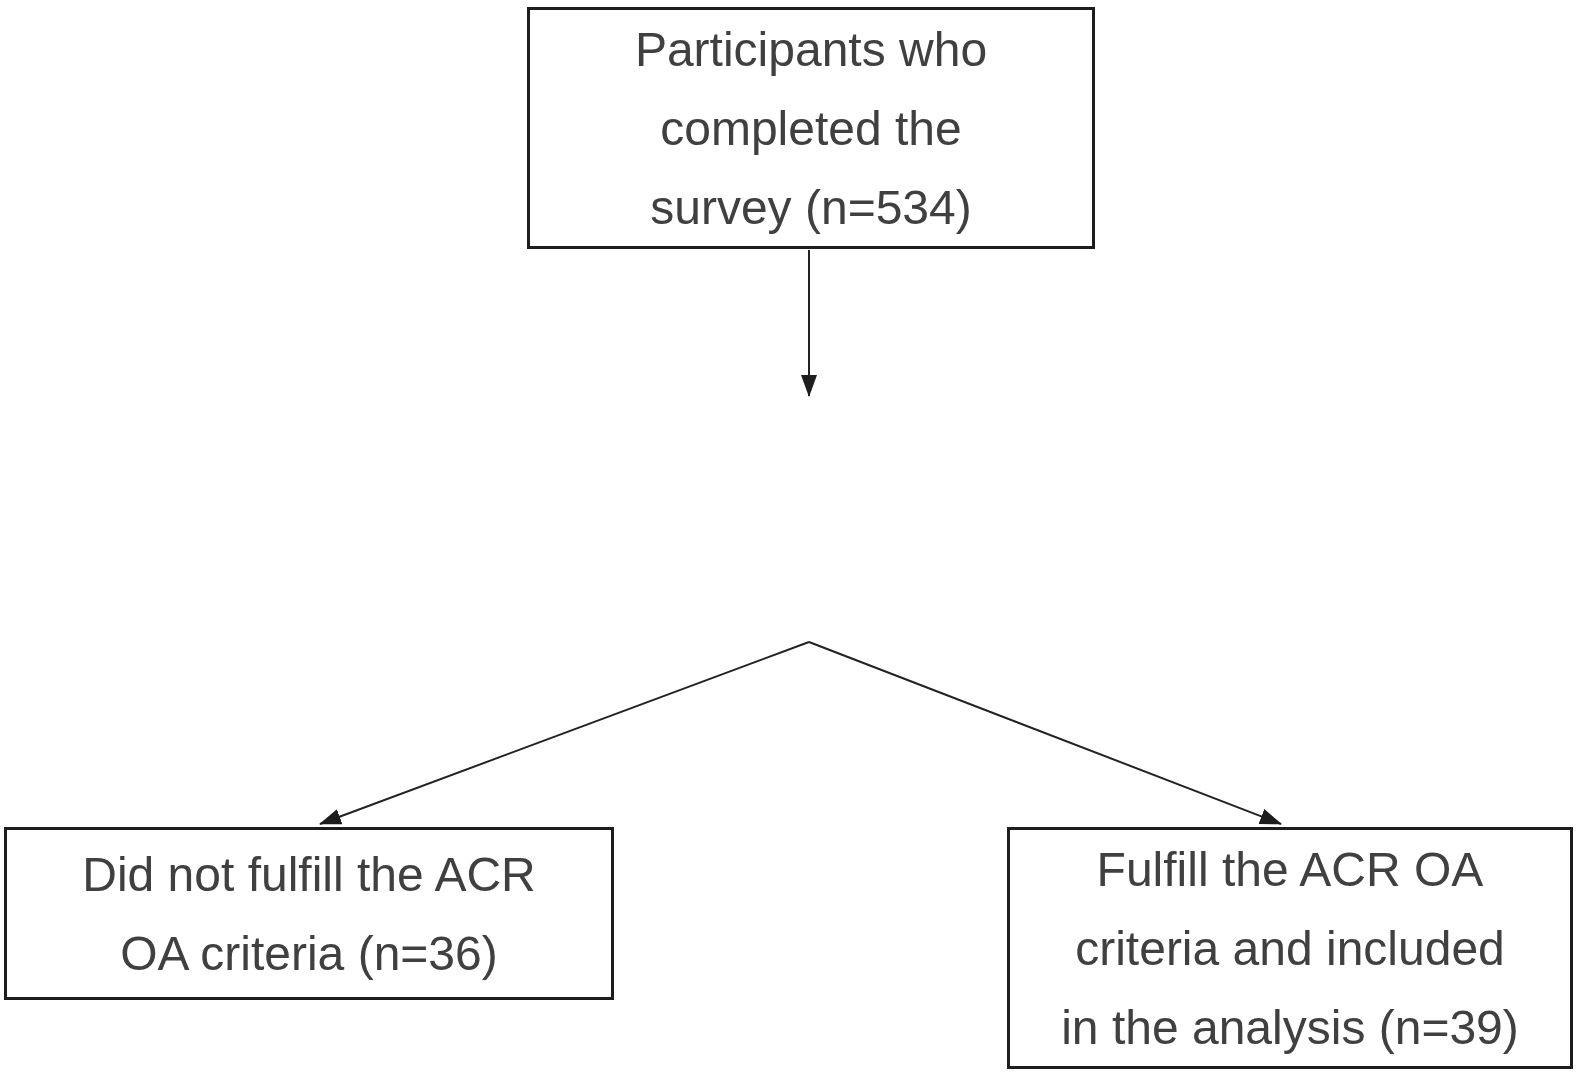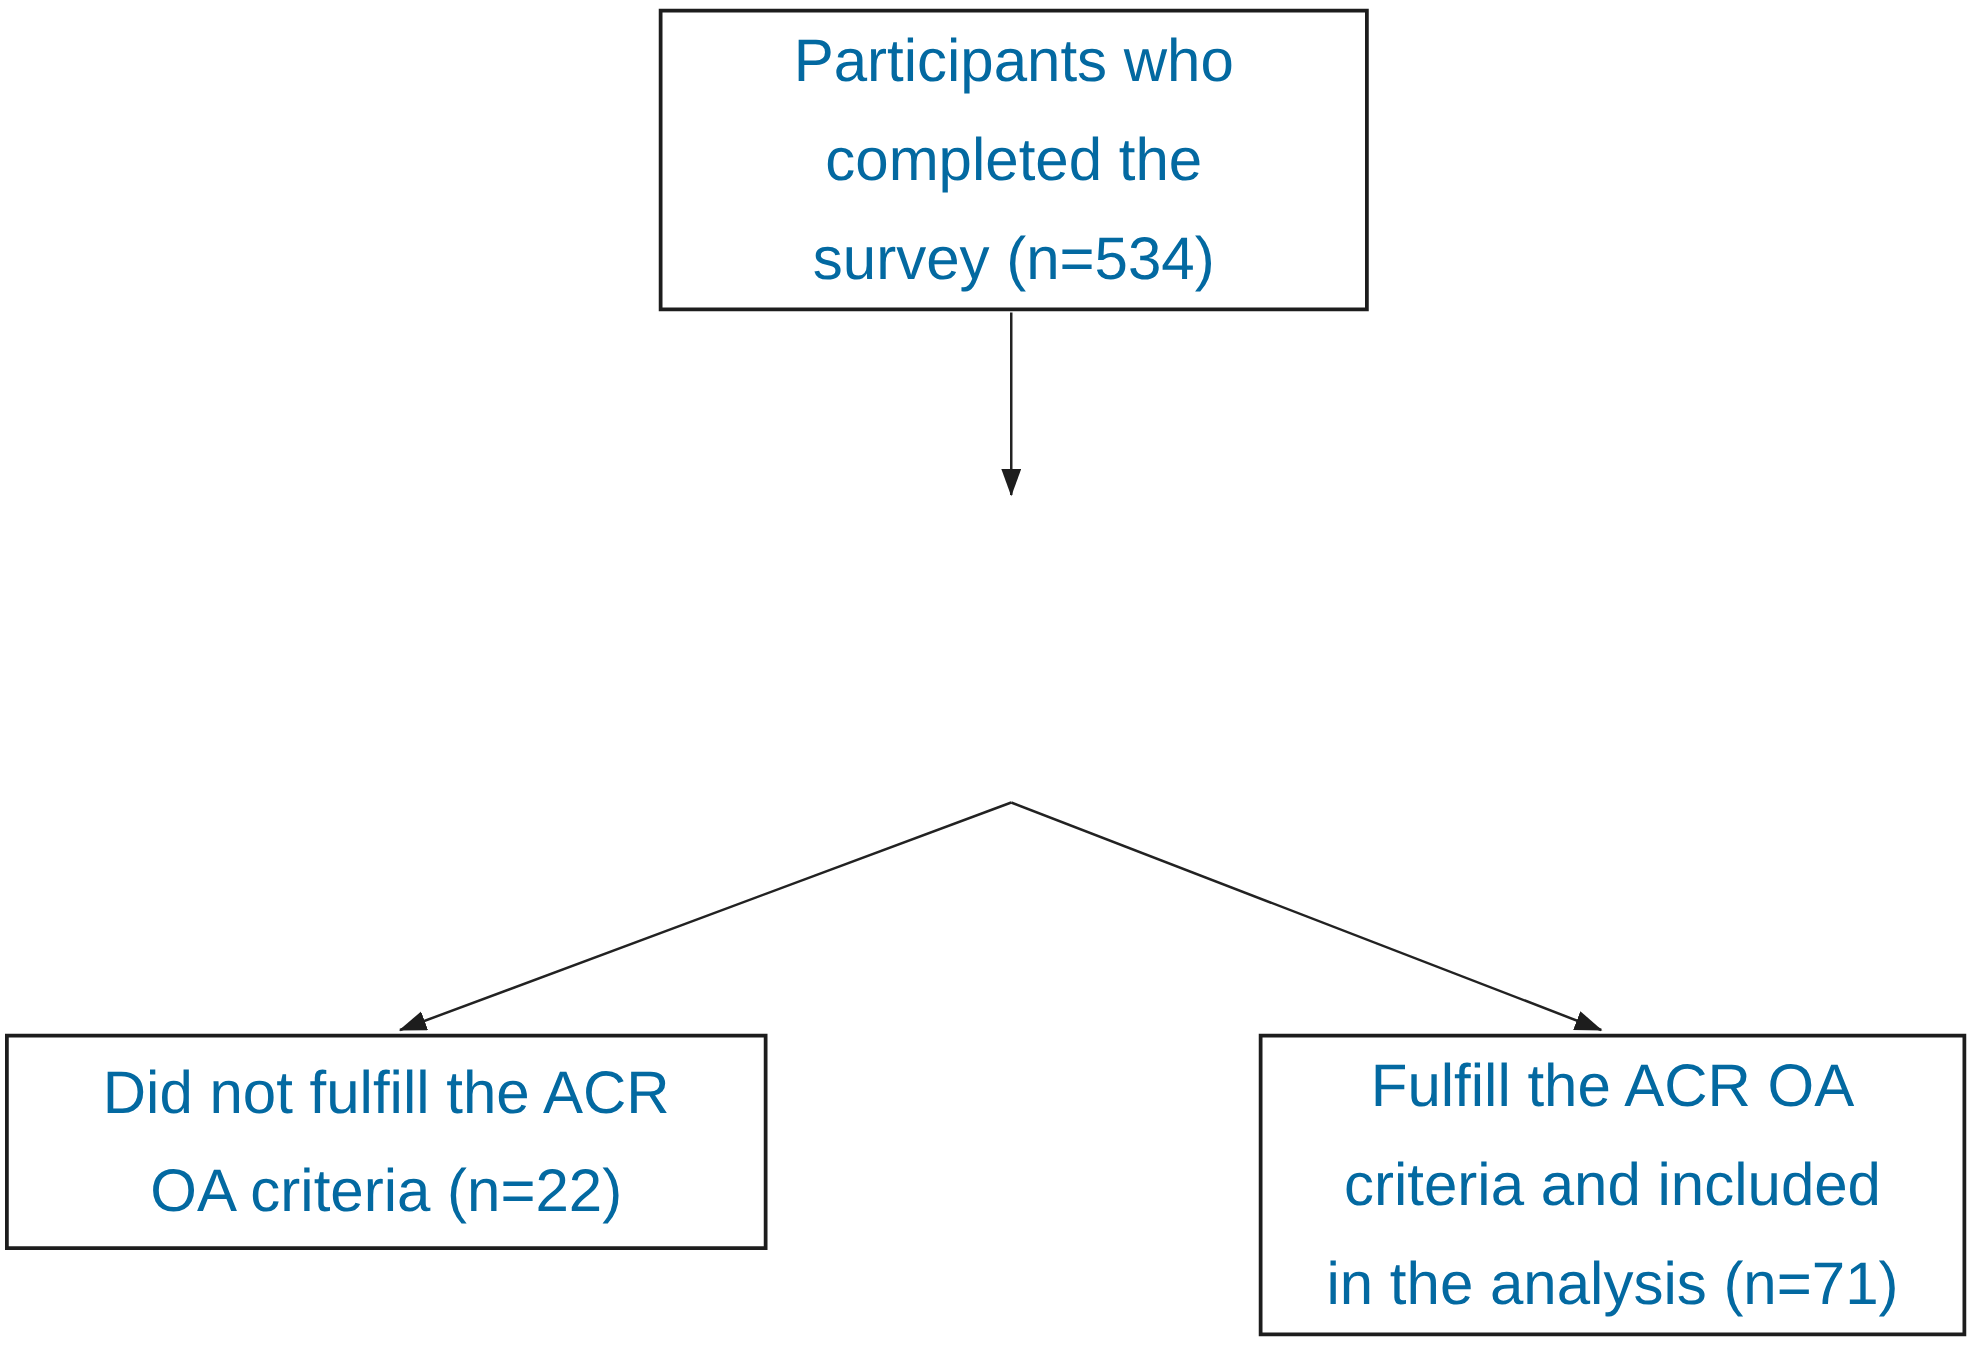--- a/index.html
+++ b/index.html
@@ -28,21 +28,21 @@
     box-sizing: border-box;
     border: 3px solid #1d1d1d;
     background: #ffffff;
     display: flex;
     align-items: center;
     justify-content: center;
     text-align: center;
   }
   .flow-node .node-text {
     white-space: pre-line;
-    color: #0369a1;
+    color: #404040;
     font-size: 48px;
     line-height: 79px;
     letter-spacing: 0px;
   }
   .node-survey   { left: 527px; top: 7px;   width: 568px; height: 242px; }
   .node-knee     { left: 527px; top: 399px; width: 568px; height: 242px; }
   .node-notacr   { left: 4px;   top: 827px; width: 610px; height: 173px; }
   .node-fulfill  { left: 1007px; top: 827px; width: 566px; height: 242px; }
 </style>
 </head>
@@ -63,22 +63,22 @@
 
   <div class="flow-node node-survey">
     <div class="node-text">Participants who
 completed the
 survey (n=534)</div>
   </div>
 
 
   <div class="flow-node node-notacr">
     <div class="node-text">Did not fulfill the ACR
-OA criteria (n=22)</div>
+OA criteria (n=36)</div>
   </div>
 
   <div class="flow-node node-fulfill">
     <div class="node-text">Fulfill the ACR OA
 criteria and included
-in the analysis (n=71)</div>
+in the analysis (n=39)</div>
   </div>
 
 </div>
 
 </body></html>

